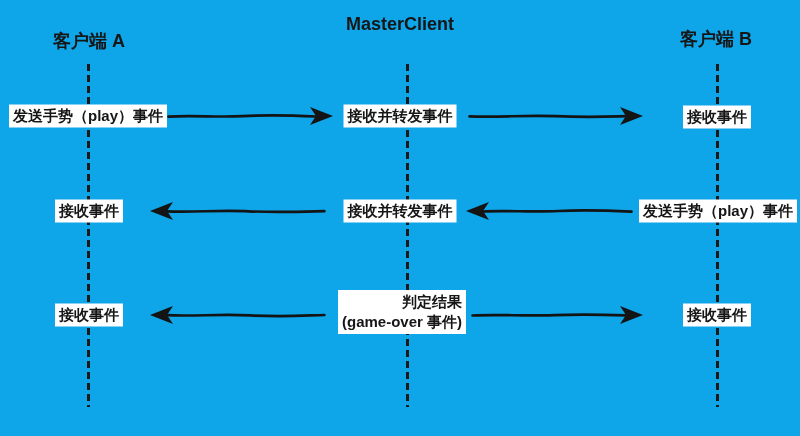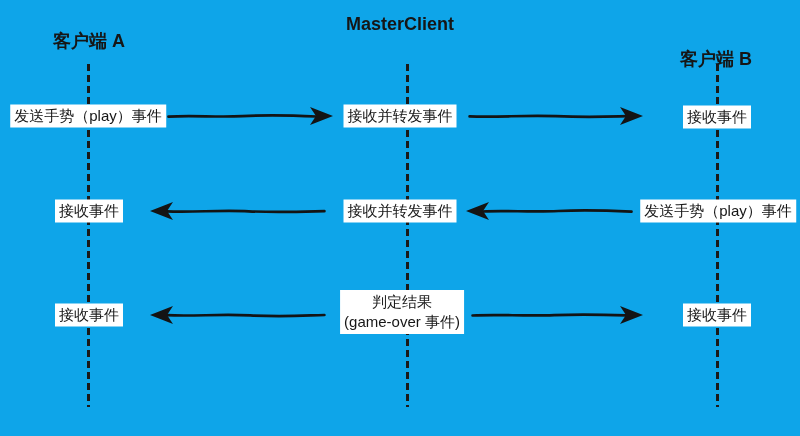--- a/index.html
+++ b/index.html
@@ -20,28 +20,28 @@
   }
   .lifeline{
     position:absolute;
     top:64px;height:343px;width:3px;
     background:repeating-linear-gradient(180deg,#1a1a1a 0 7px,transparent 7px 11px);
     z-index:1;
   }
   .msg-label{
     position:absolute;
     transform:translate(-50%,-50%);
-    font-size:15px;font-weight:400;
+    font-size:15px;font-weight:700;
     white-space:nowrap;
     background:#ffffff;
     padding:2px 4px;
     z-index:3;
   }
   .msg-label.multiline{
-    text-align:center;
+    text-align:right;
     line-height:20px;
     white-space:nowrap;
   }
   .arrow{position:absolute;height:20px;z-index:2;}
   .arrow .shaft{position:absolute;top:0;height:20px;}
   .arrow.right .shaft{left:0;right:13px;width:auto;}
   .arrow.left  .shaft{left:13px;right:0;width:auto;}
   .arrow svg{display:block;width:100%;height:100%;}
   .arrow .head{
     position:absolute;top:1px;width:23px;height:18px;
@@ -50,21 +50,21 @@
   .arrow.right .head{right:-2px;clip-path:polygon(100% 50%,0 0,26% 50%,0 100%);}
   .arrow.left  .head{left:-2px;clip-path:polygon(0 50%,100% 0,74% 50%,100% 100%);}
 </style>
 </head>
 <body>
 
 <div class="canvas">
 
   <div class="actor-header" style="left:89px;top:41px;">客户端 A</div>
   <div class="actor-header" style="left:400px;top:24px;">MasterClient</div>
-  <div class="actor-header" style="left:716px;top:39px;margin-top:20px;">客户端 B</div>
+  <div class="actor-header" style="left:716px;top:39px;">客户端 B</div>
 
   <div class="lifeline" style="left:87px;"></div>
   <div class="lifeline" style="left:406px;"></div>
   <div class="lifeline" style="left:716px;"></div>
 
   <div class="msg-label" style="left:88px;top:116px;">发送手势（play）事件</div>
 
   <div class="arrow right" style="left:167px;top:106px;width:164px;">
     <span class="shaft">
         <svg viewBox="0 0 100 20" preserveAspectRatio="none" aria-hidden="true">

